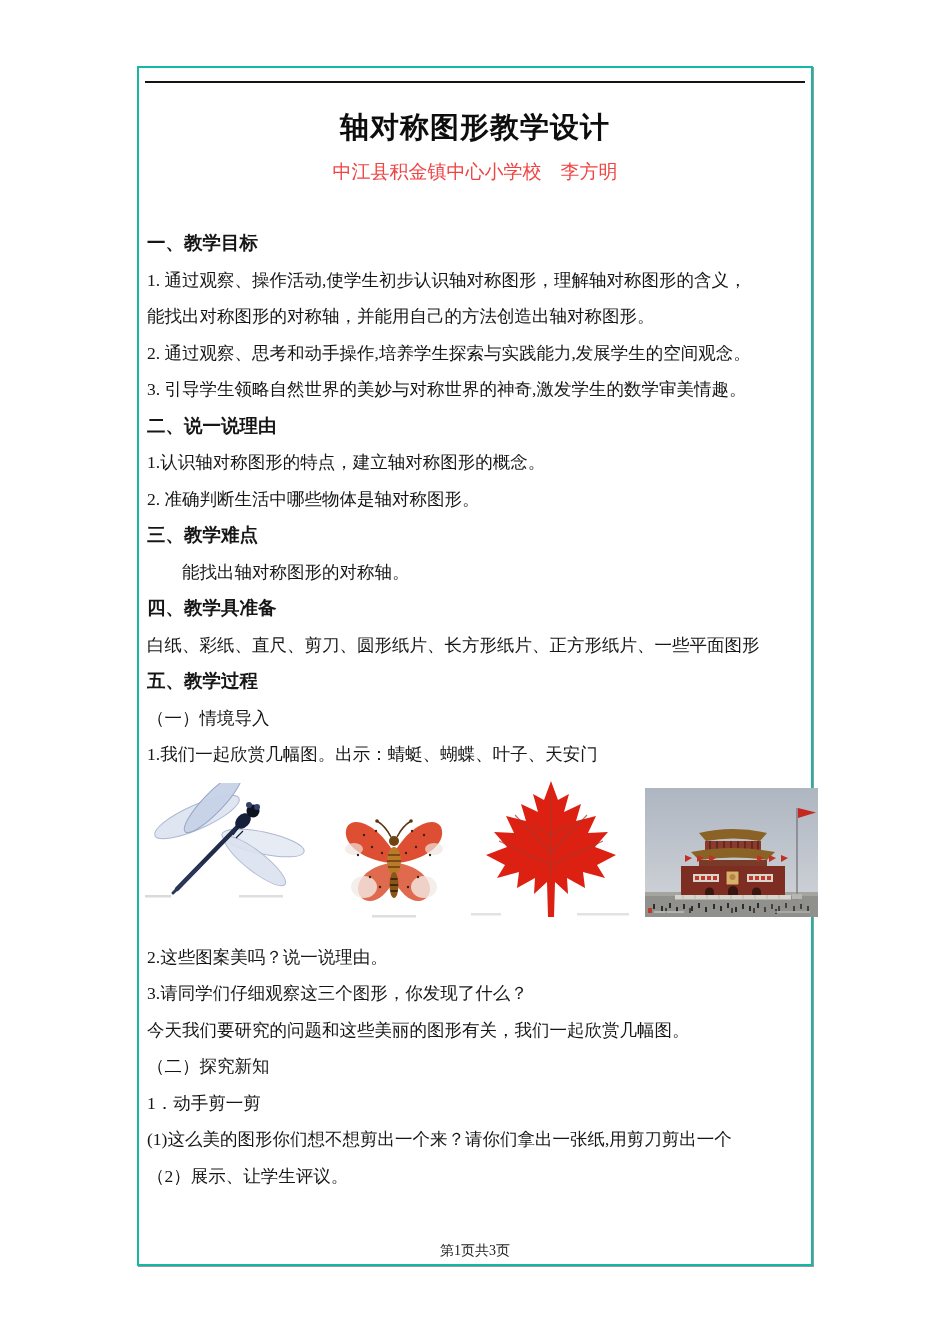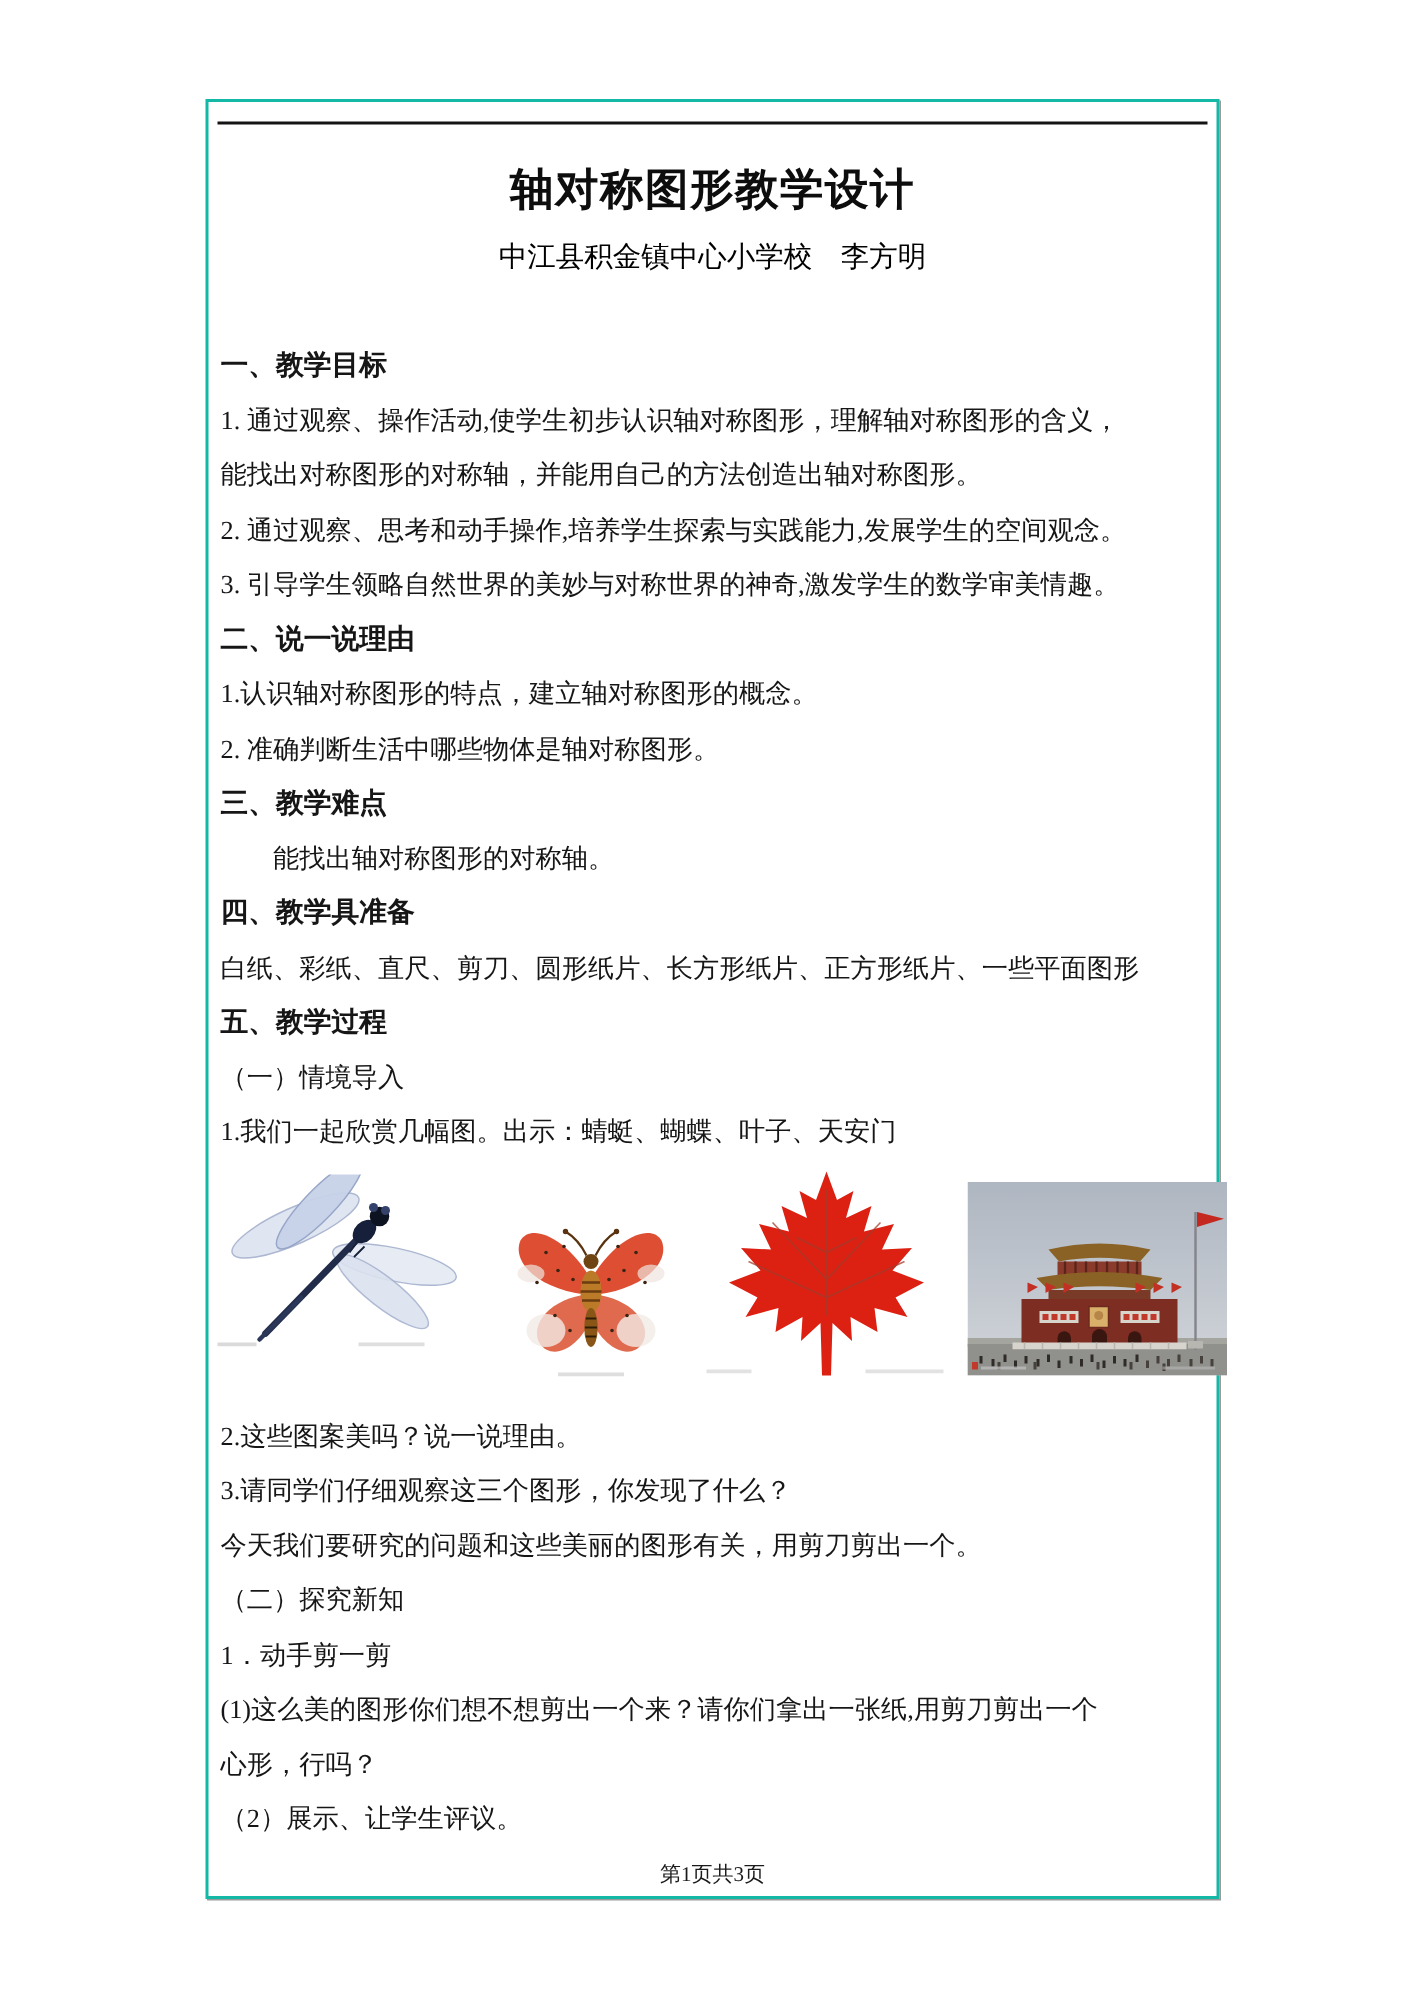--- a/index.html
+++ b/index.html
@@ -11,21 +11,21 @@
   #docbox {
     position:absolute; left:137px; top:66px; width:676px; height:1200px;
     border:2px solid #14b8a6; background:#ffffff;
     box-shadow:1px 1px 0 #9a9a9a;
   }
   .toprule { margin:13px 6px 0 6px; border-top:2px solid #141414; height:0; }
   .title {
     margin-top:24px; text-align:center; font-family:"Liberation Sans", sans-serif;
     font-weight:700; font-size:29px; line-height:40px; letter-spacing:1px; color:#0d0d0d;
   }
-  .subtitle { margin-top:12px; text-align:center; font-size:19px; line-height:26px; color:#000000; }
+  .subtitle { margin-top:12px; text-align:center; font-size:19px; line-height:26px; color:#ef4444; }
   .body { margin:40px 8px 0 8px; font-size:17.5px; }
   .ln { line-height:36.5px; white-space:nowrap; }
   .hd { font-family:"Liberation Sans", sans-serif; font-weight:700; font-size:18.5px; }
   .ind { text-indent:2em; }
   .imgband { position:relative; height:166px; }
   .imgband figure { position:absolute; }
   .fig-dragonfly { left:-4px; top:10px; width:162px; height:122px; }
   .fig-butterfly { left:195px; top:30px; width:104px; height:118px; }
   .fig-maple     { left:320px; top:2px;  width:168px; height:150px; }
   .fig-tiananmen { left:498px; top:15px; width:173px; height:129px; }
@@ -228,23 +228,22 @@
             <rect x="3" y="120" width="4" height="5" fill="#c0392b"></rect>
             <rect x="9" y="123" width="30" height="2" fill="#bbbbbb" opacity="0.8"></rect>
             <rect x="130" y="123" width="35" height="2" fill="#bbbbbb" opacity="0.55"></rect>
           </svg>
         </figure>
 
       </div>
 
       <div class="ln">2.这些图案美吗？说一说理由。</div>
       <div class="ln">3.请同学们仔细观察这三个图形，你发现了什么？</div>
-      <div class="ln">今天我们要研究的问题和这些美丽的图形有关，用剪刀剪出一个。</div>
+      <div class="ln">今天我们要研究的问题和这些美丽的图形有关，我们一起欣赏几幅图。</div>
       <div class="ln">（二）探究新知</div>
       <div class="ln">1．动手剪一剪</div>
       <div class="ln">(1)这么美的图形你们想不想剪出一个来？请你们拿出一张纸,用剪刀剪出一个</div>
-      <div class="ln">心形，行吗？</div>
       <div class="ln">（2）展示、让学生评议。</div>
     </div>
 
     <div class="footer">第1页共3页</div>
   </div>
 </div>
 
 </body></html>

